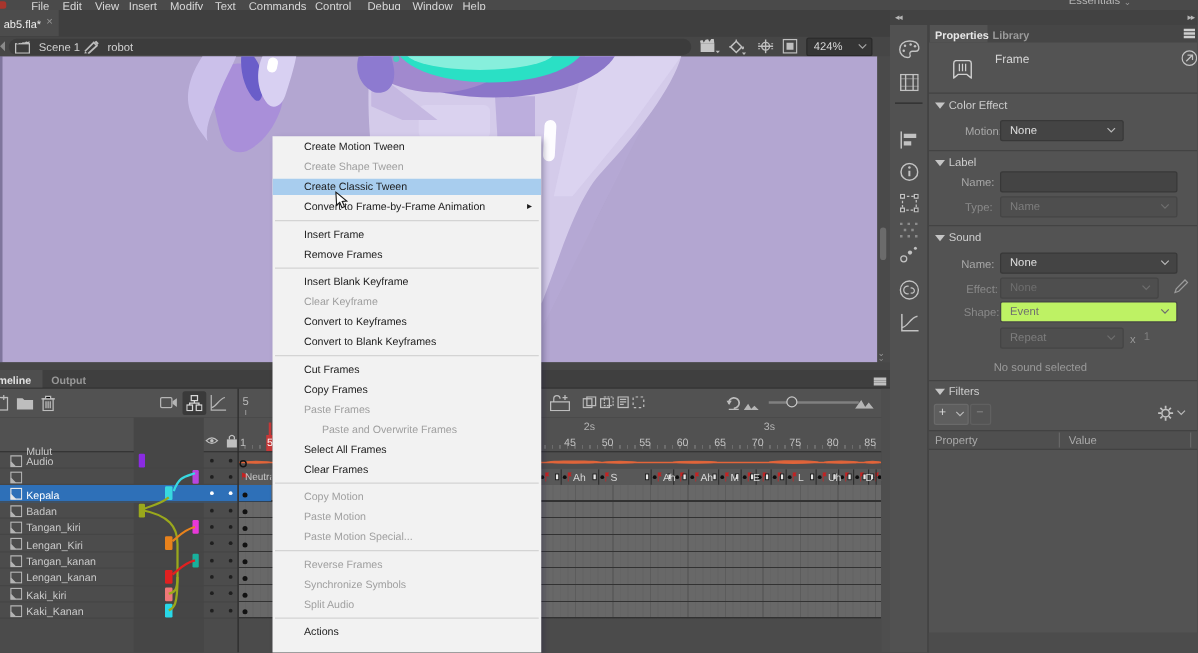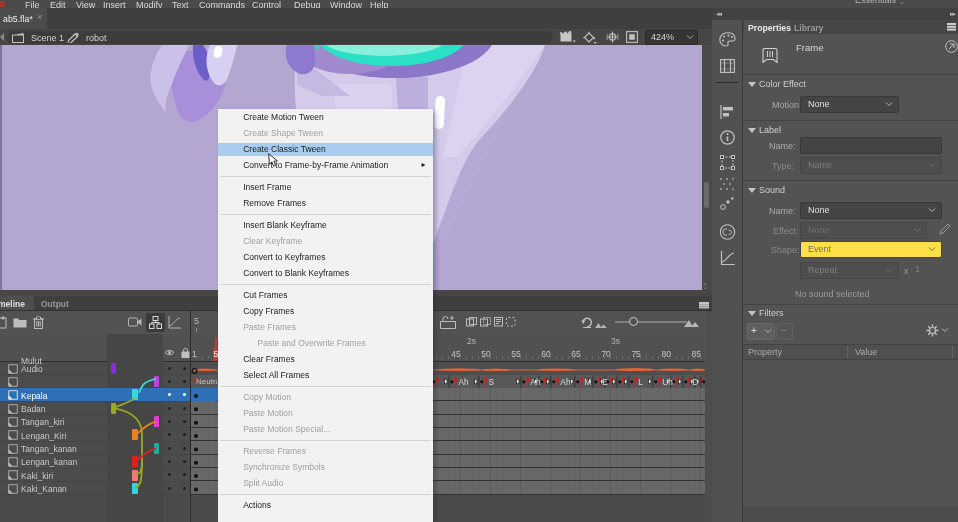--- a/index.html
+++ b/index.html
@@ -589,21 +589,21 @@
   <div class="abs" style="left:57px;top:202px;width:125px;height:15px;background:#4e4e4e;border:1px solid #454545;border-radius:2px;">
     <div class="abs" style="left:7px;top:2px;font-size:9px;color:#6f6f6f;">None</div>
     <svg class="abs" style="left:112px;top:5px" width="8" height="5" viewBox="0 0 8 5">
         <path d="M1 0.5 L4 3.5 L7 0.5" fill="none" stroke="#6e6e6e"></path>
       </svg>
   </div>
   <svg class="abs" style="left:196px;top:203px" width="12" height="12" viewBox="0 0 12 12">
     <path d="M1 11 L2 8 L9 1 L11 3 L4 10 Z" fill="none" stroke="#9a9a9a"></path>
   </svg>
   <div class="abs" style="left:28px;top:225px;font-size:9px;color:#8a8a8a;">Shape:</div>
-  <div class="abs" style="left:57px;top:221px;width:140px;height:15px;background:#fde047;border:1px solid #454545;border-radius:2px;">
+  <div class="abs" style="left:57px;top:221px;width:140px;height:15px;background:#bef264;border:1px solid #454545;border-radius:2px;">
     <div class="abs" style="left:7px;top:2px;font-size:9px;color:#6f6f6f;">Event</div>
     <svg class="abs" style="left:127px;top:5px" width="8" height="5" viewBox="0 0 8 5">
         <path d="M1 0.5 L4 3.5 L7 0.5" fill="none" stroke="#6e6e6e"></path>
       </svg>
   </div>
   <div class="abs" style="left:57px;top:242px;width:97px;height:15px;background:#4e4e4e;border:1px solid #454545;border-radius:2px;">
     <div class="abs" style="left:7px;top:2px;font-size:9px;color:#7e7e7e;">Repeat</div>
     <svg class="abs" style="left:84px;top:5px" width="8" height="5" viewBox="0 0 8 5">
         <path d="M1 0.5 L4 3.5 L7 0.5" fill="none" stroke="#6e6e6e"></path>
       </svg>
@@ -662,22 +662,22 @@
 <div style="height:16px;line-height:16px;padding-left:25.7px;position:relative;color:#9f9f9f;">Clear Keyframe</div>
 <div style="height:16px;line-height:16px;padding-left:25.7px;position:relative;color:#1c1c1c;">Convert to Keyframes</div>
 <div style="height:16px;line-height:16px;padding-left:25.7px;position:relative;color:#1c1c1c;">Convert to Blank Keyframes</div>
 <div style="height:6px;position:relative;">
       <div style="position:absolute;left:2px;right:2px;top:2.5px;height:1px;background:#d4d4d4;"></div>
     </div>
 <div style="height:16px;line-height:16px;padding-left:25.7px;position:relative;color:#1c1c1c;">Cut Frames</div>
 <div style="height:16px;line-height:16px;padding-left:25.7px;position:relative;color:#1c1c1c;">Copy Frames</div>
 <div style="height:16px;line-height:16px;padding-left:25.7px;position:relative;color:#9f9f9f;">Paste Frames</div>
 <div style="height:16px;line-height:16px;padding-left:40px;position:relative;color:#9f9f9f;">Paste and Overwrite Frames</div>
+<div style="height:16px;line-height:16px;padding-left:25.7px;position:relative;color:#1c1c1c;">Select All Frames</div>
 <div style="height:16px;line-height:16px;padding-left:25.7px;position:relative;color:#1c1c1c;">Clear Frames</div>
-<div style="height:16px;line-height:16px;padding-left:25.7px;position:relative;color:#1c1c1c;">Select All Frames</div>
 <div style="height:6px;position:relative;">
       <div style="position:absolute;left:2px;right:2px;top:2.5px;height:1px;background:#d4d4d4;"></div>
     </div>
 <div style="height:16px;line-height:16px;padding-left:25.7px;position:relative;color:#9f9f9f;">Copy Motion</div>
 <div style="height:16px;line-height:16px;padding-left:25.7px;position:relative;color:#9f9f9f;">Paste Motion</div>
 <div style="height:16px;line-height:16px;padding-left:25.7px;position:relative;color:#9f9f9f;">Paste Motion Special...</div>
 <div style="height:6px;position:relative;">
       <div style="position:absolute;left:2px;right:2px;top:2.5px;height:1px;background:#d4d4d4;"></div>
     </div>
 <div style="height:16px;line-height:16px;padding-left:25.7px;position:relative;color:#9f9f9f;">Reverse Frames</div>

